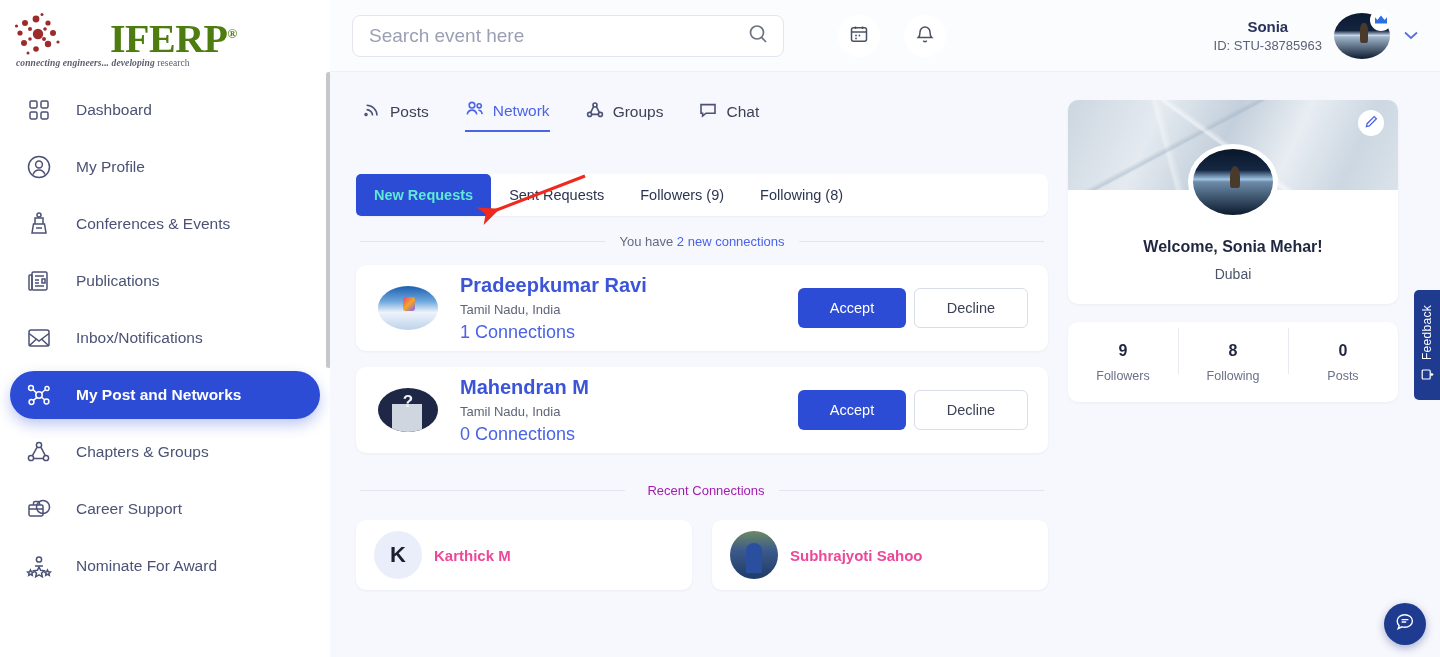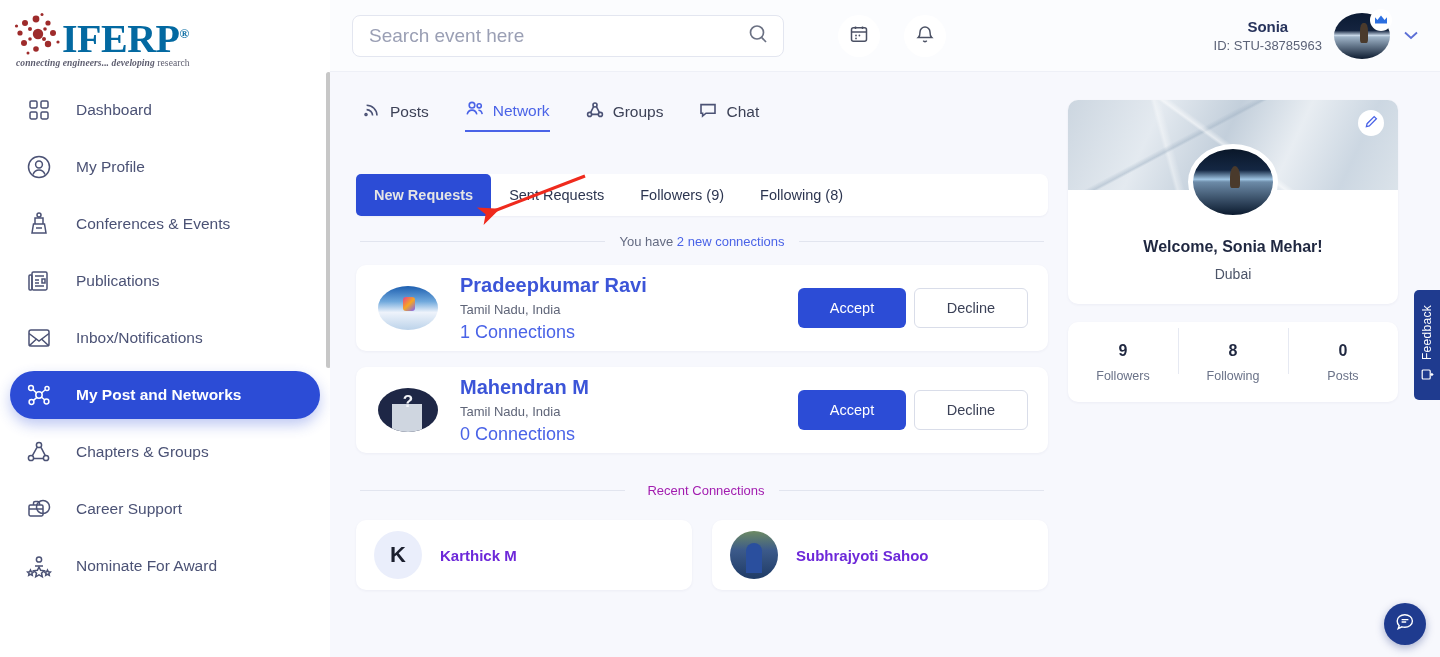--- a/index.html
+++ b/index.html
@@ -14,22 +14,22 @@
   
   .sidebar {
     width: 330px; height: 657px; background: #ffffff;
     position: relative; flex: 0 0 330px;
   }
   .logo-wrap { padding: 12px 0 0 14px; height: 72px; }
   .logo-row { display: flex; align-items: flex-start; }
   .logo-mark { width: 48px; height: 46px; flex: 0 0 48px; position: relative; }
   .logo-text {
     font-family: "Liberation Serif", serif;
-    font-size: 40px; font-weight: 700; color: #0369a1;
-    letter-spacing: -0.5px; line-height: 44px; position: relative;
+    font-size: 40px; font-weight: 700; color: #4d7c0f;
+    letter-spacing: -0.5px; line-height: 44px; position: relative; margin-left: 48px;
   }
   .logo-reg { font-size: 13px; vertical-align: super; }
   .logo-tag {
     font-family: "Liberation Serif", serif;
     font-size: 9.5px; color: #5c5c6e; margin-top: -3px; margin-left: 2px;
     letter-spacing: .1px;
   }
   .logo-tag i { font-style: italic; font-weight: 700; }
   .nav { margin-top: 14px; }
   .nav-item {
@@ -104,21 +104,21 @@
   .maintab.active svg { stroke:#4a63e7; }
 
   .subtabs {
     background:#fff; border-radius:8px; height:42px; margin-top:42px;
     display:flex; align-items:stretch; box-shadow:0 1px 2px rgba(30,40,90,.05);
   }
   .subtab {
     display:flex; align-items:center; padding:0 18px; font-size:14.5px;
     color:#2c3550; cursor:pointer;
   }
-  .subtab.active { background:#2c4cd6; color:#e5e5e5; font-weight:700; border-radius:5px; }
+  .subtab.active { background:#2c4cd6; color:#5eead4; font-weight:700; border-radius:5px; }
 
   .divider-label { display:flex; align-items:center; gap:14px; margin:18px 4px 16px; }
   .divider-label .line { flex:1; height:1px; background:#e2e5ef; }
   .divider-label .txt { font-size:13px; color:#646b82; white-space:nowrap; }
   .divider-label .txt b { color:#4a63e7; font-weight:400; }
   .divider-label .txt.blue { color:#a21caf;padding-left:8px; }
 
   .req-card {
     background:#fff; border-radius:10px; height:86px; display:flex; align-items:center;
     padding:0 20px 0 22px; margin-bottom:16px; box-shadow:0 1px 3px rgba(30,40,90,.05);
@@ -149,21 +149,21 @@
   .recent-card {
     background:#fff; border-radius:10px; width:336px; height:70px; display:flex;
     align-items:center; padding:0 18px; box-shadow:0 1px 3px rgba(30,40,90,.05);
   }
   .recent-av { width:48px; height:48px; border-radius:50%; flex:0 0 48px; display:flex;
     align-items:center; justify-content:center; overflow:hidden; }
   .recent-av.initial { background:#eaeefb; color:#1b1f2e; font-size:22px; font-weight:700; }
   .recent-av.photo { background:linear-gradient(#6d8a63,#3c5a8a 40%,#1f3b66); position:relative; }
   .recent-av.photo::after{content:"";position:absolute;left:16px;top:12px;width:16px;height:30px;
     border-radius:8px 8px 0 0;background:#2a4f9e;}
-  .recent-name { margin-left:18px; font-size:15px; font-weight:700; color:#6d28d9; cursor:pointer; }
+  .recent-name { margin-left:12px; font-size:15px; font-weight:700; color:#ec4899; cursor:pointer; }
 
   
   .profile-card { background:#fff; border-radius:10px; overflow:hidden; box-shadow:0 1px 3px rgba(30,40,90,.05); }
   .cover {
     height:90px; position:relative;
     background:
       linear-gradient(115deg,#ccd6e0 0%,#e4eaf0 26%,#c3cfdb 47%,#e8edf2 66%,#ccd7e2 84%,#dbe3ea 100%);
   }
   .cover::before{
     content:""; position:absolute; inset:0;

